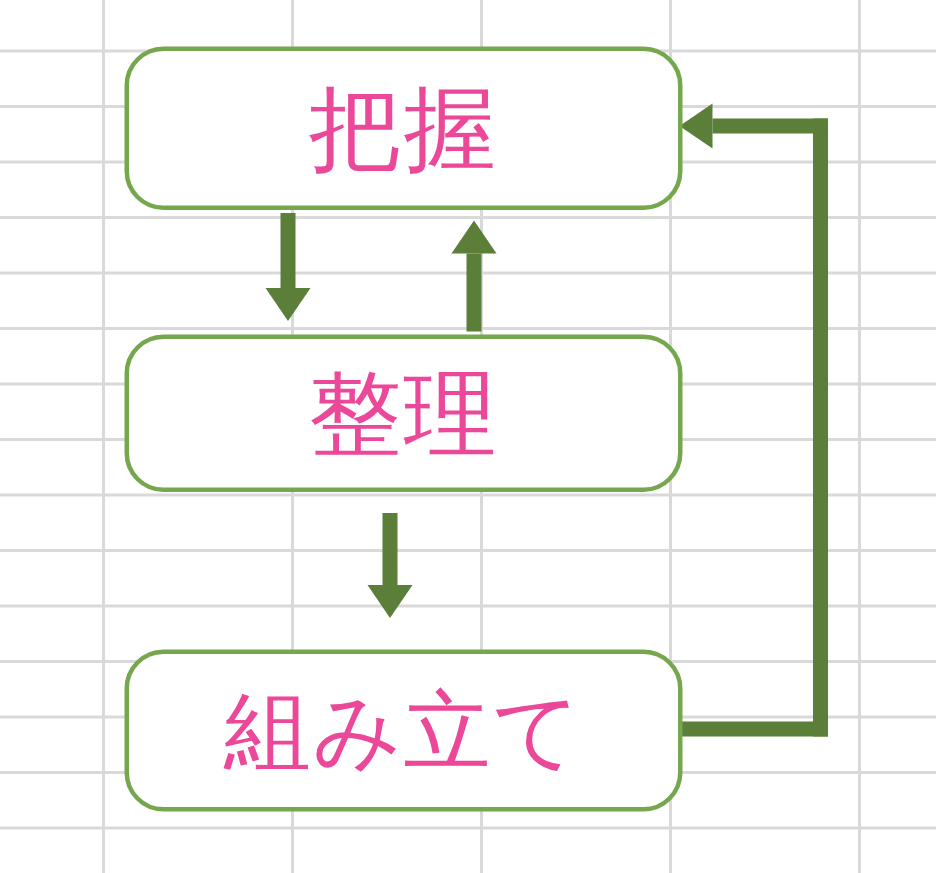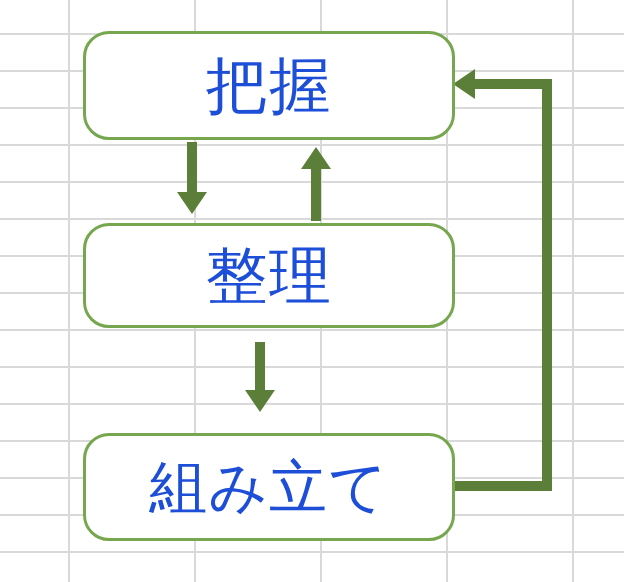--- a/index.html
+++ b/index.html
@@ -48,21 +48,21 @@
     border: 3px solid #76a74f;
     border-radius: 26px;
     display: flex;
     align-items: center;
     justify-content: center;
   }
   .node-label {
     font-family: "DejaVu Sans", "Liberation Sans", sans-serif;
     font-size: 62px;
     line-height: 1;
-    color: #1d4ed8;
+    color: #ec4899;
     letter-spacing: 0.02em;
     white-space: nowrap;
     user-select: none;
   }
   .node-label.small {
     font-size: 58px;
   }
   
   .conn-shaft {
     position: absolute;

